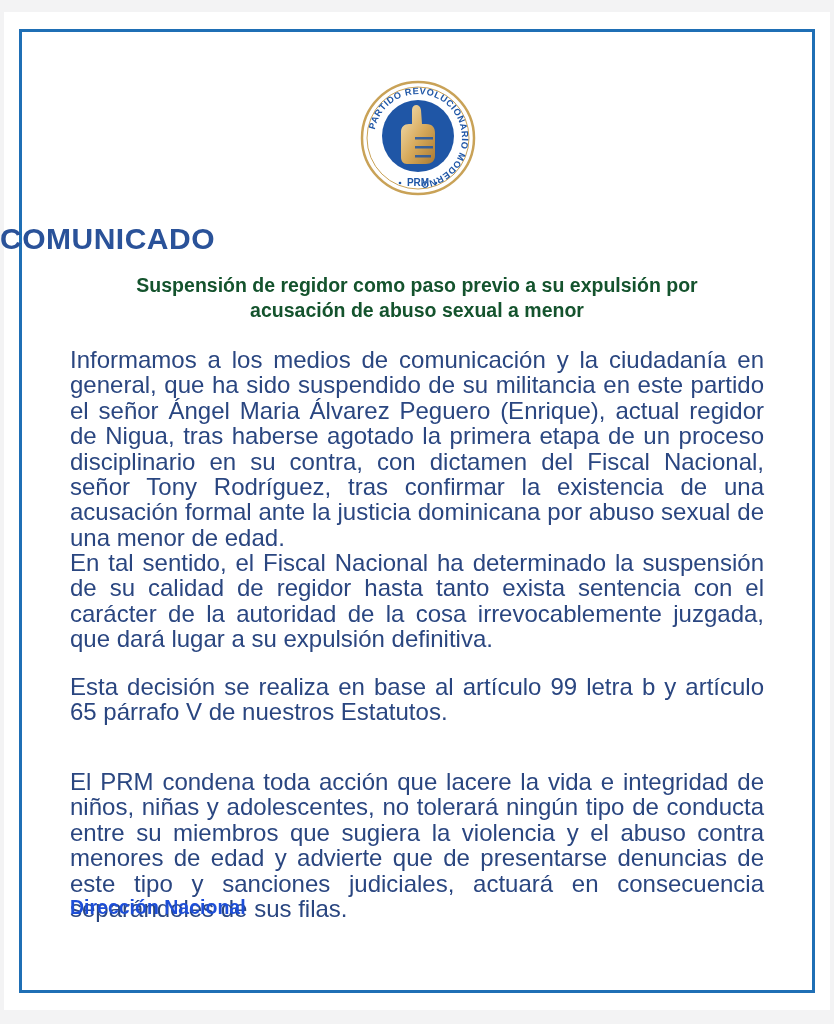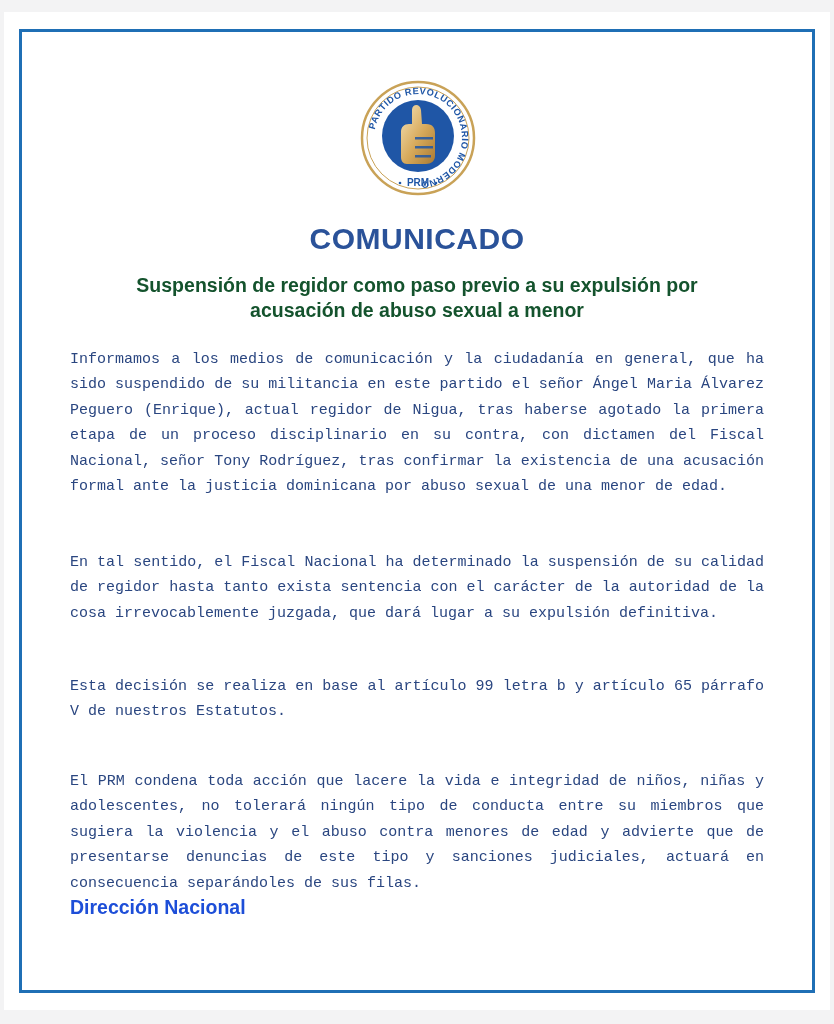--- a/index.html
+++ b/index.html
@@ -36,21 +36,20 @@
       left: 360px;
       top: 80px;
       width: 116px;
       height: 116px;
     }
     .title {
       position: absolute;
       left: 0;
       top: 222px;
       width: 834px;
-      text-align: center;
       color: #2a5299;
       font-weight: bold;
       font-size: 30px;
       letter-spacing: 0.5px;
     }
     .subtitle {
       position: absolute;
       left: 90px;
       top: 273px;
       width: 654px;
@@ -58,26 +57,25 @@
       color: #14532d;
       font-weight: bold;
       font-size: 19.5px;
       line-height: 25px;
     }
     .body-text {
       position: absolute;
       left: 70px;
       width: 694px;
       color: #2a4680;
-      font-size: 15px;
+      font-size: 24px;
       line-height: 25.4px;
       text-align: justify;
       text-align-last: left;
       margin: 0;
-      font-family: Liberation Mono, monospace;
     }
     .signature {
       position: absolute;
       left: 70px;
       top: 895px;
       color: #1d4ed8;
       font-weight: bold;
       font-size: 19.5px;
       line-height: 25px;
     }

